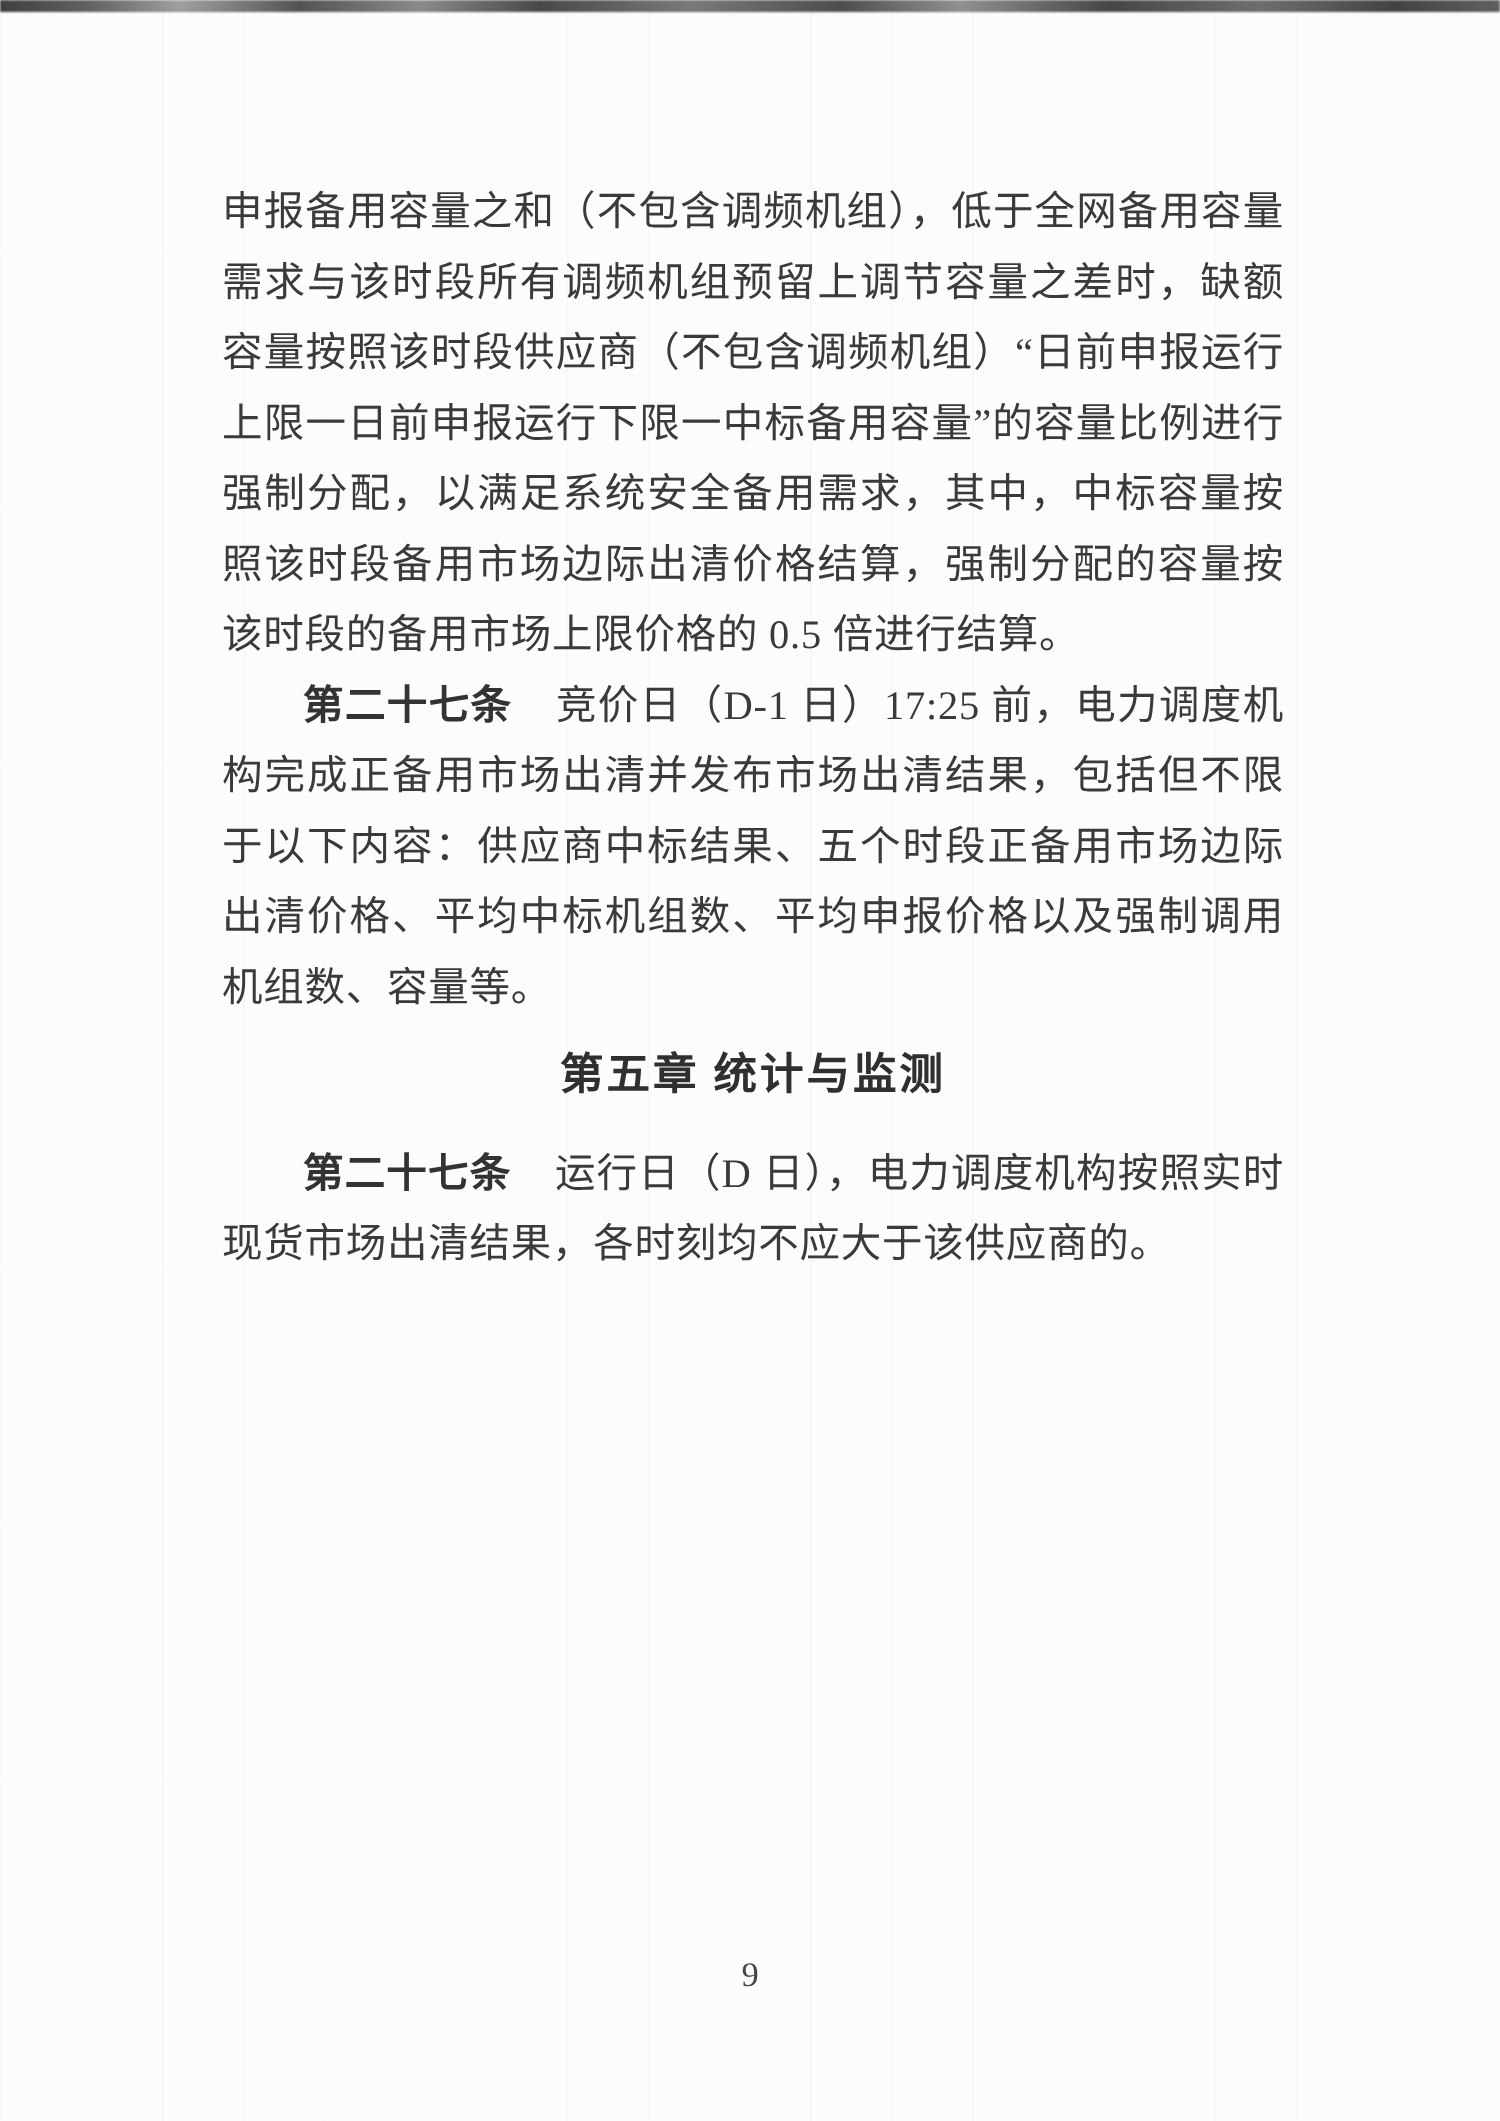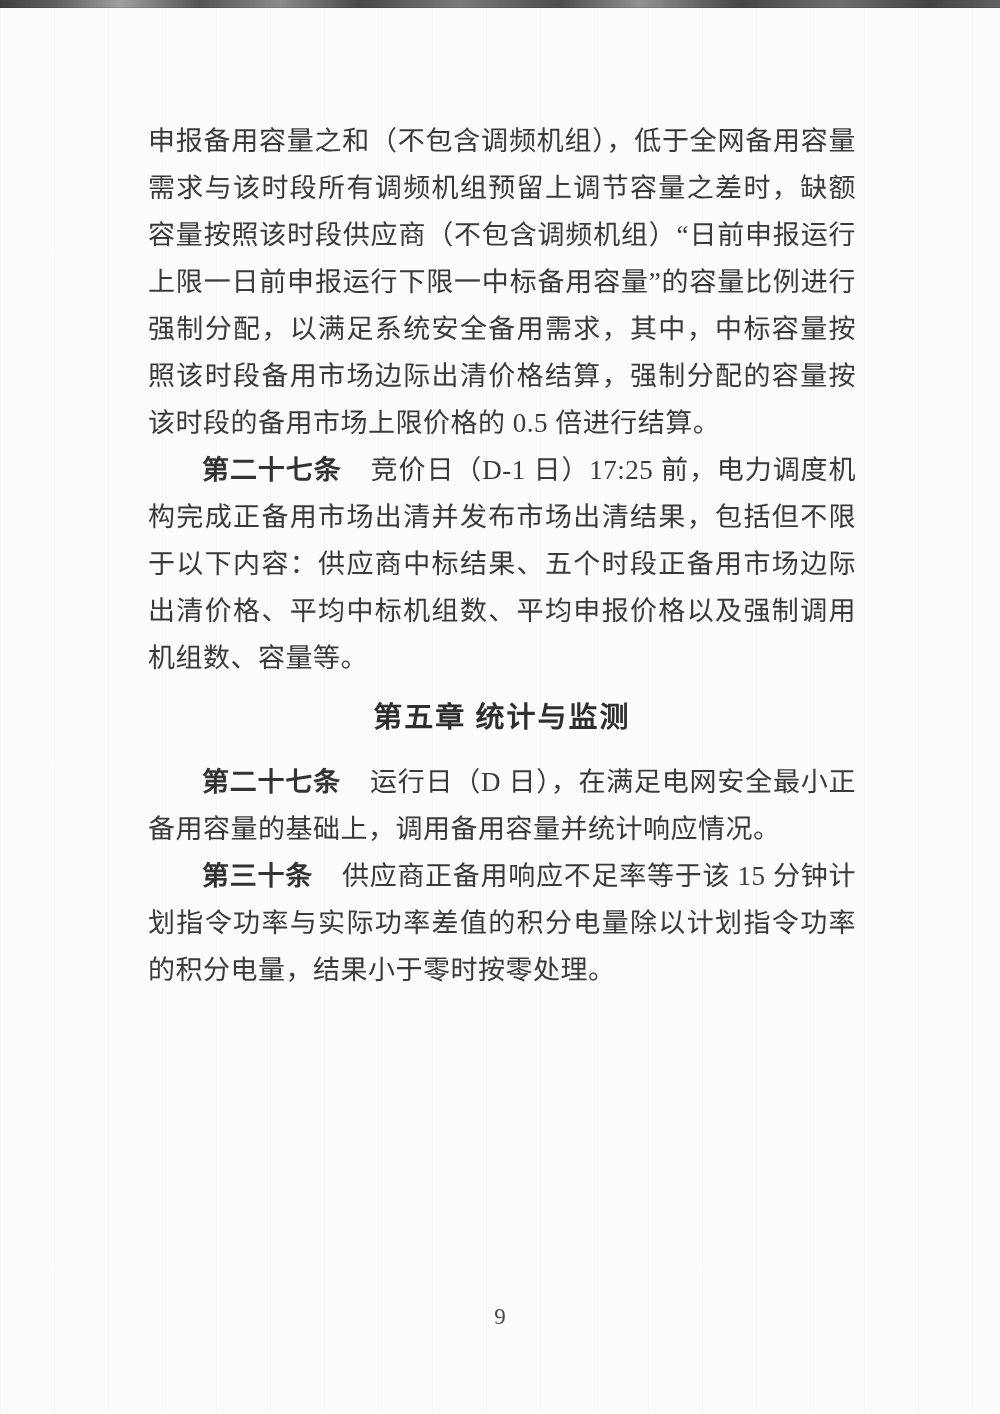--- a/index.html
+++ b/index.html
@@ -82,18 +82,17 @@
 </head>
 <body>
 
 <div class="page">
   <div class="scan-edge"></div>
 
   <main class="content" id="content">
       <p class="body-paragraph continued"><span>申报备用容量之和（不包含调频机组），低于全网备用容量需求与该时段所有调频机组预留上调节容量之差时，缺额容量按照该时段供应商（不包含调频机组）“日前申报运行上限一日前申报运行下限一中标备用容量”的容量比例进行强制分配，以满足系统安全备用需求，其中，中标容量按照该时段备用市场边际出清价格结算，强制分配的容量按该时段的备用市场上限价格的 0.5 倍进行结算。</span></p>
       <p class="body-paragraph"><strong class="article-label">第二十七条</strong><span>竞价日（D-1 日）17:25 前，电力调度机构完成正备用市场出清并发布市场出清结果，包括但不限于以下内容：供应商中标结果、五个时段正备用市场边际出清价格、平均中标机组数、平均申报价格以及强制调用机组数、容量等。</span></p>
       <h2 class="chapter-heading">第五章 统计与监测</h2>
-      <p class="body-paragraph"><strong class="article-label">第二十七条</strong><span>运行日（D 日），在满足电网安全最小正备用容量的基础上，调用备用容量并统计响应情况。</span></p>
-      <p class="body-paragraph"><strong class="article-label">第三十条</strong><span>供应商正备用响应不足率等于该 15 分钟计划指令功率与实际功率差值的积分电量除以计划指令功率的积分电量，结果小于零时按零处理。</span></p>
+      <p class="body-paragraph"><strong class="article-label">第二十七条</strong><span>运行日（D 日），电力调度机构按照实时现货市场出清结果，各时刻均不应大于该供应商的。</span></p>
     </main>
 
   <div class="page-number">9</div>
 </div>
 
 </body></html>

